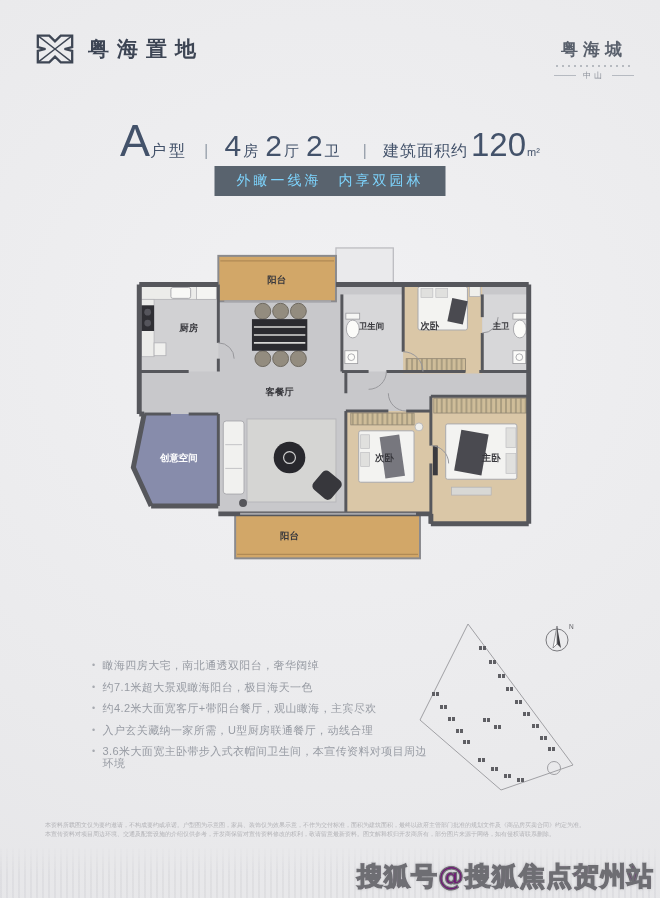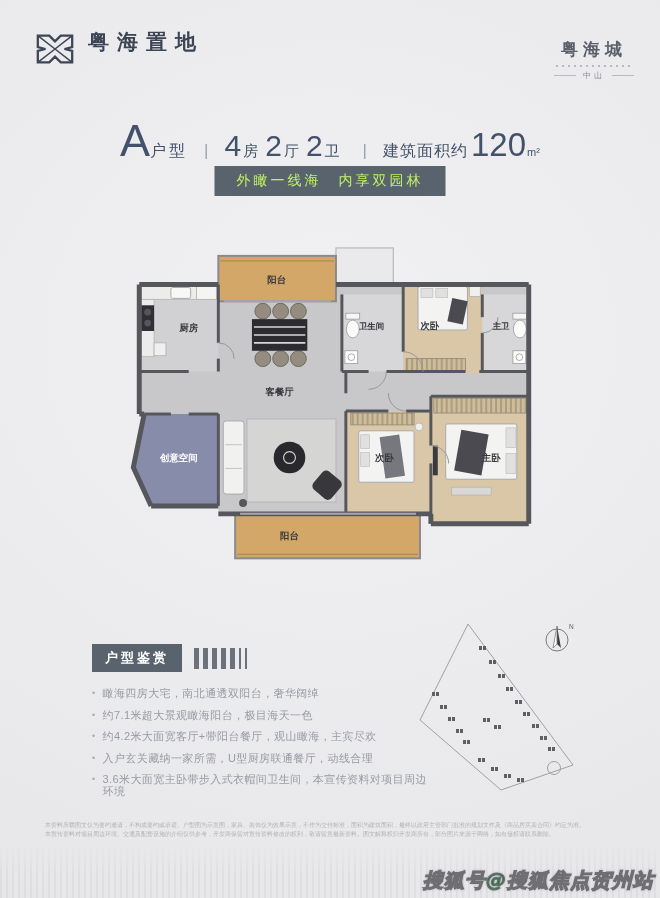--- a/index.html
+++ b/index.html
@@ -5,42 +5,42 @@
   * { margin:0; padding:0; box-sizing:border-box; }
   html,body { width:660px; height:898px; }
   body {
     position:relative; overflow:hidden;
     font-family:"Liberation Sans", sans-serif;
     background:
       radial-gradient(140% 90% at 50% 38%, #f1f1f3 0%, #eaeaec 55%, #e3e3e6 100%);
     color:#444;
   }
   
-  .brand-left { position:absolute; left:34px; top:28px; display:flex; gap:12px; color:#3d4554; }
+  .brand-left { position:absolute; left:34px; top:28px; display:flex; align-items:center; gap:12px; color:#3d4554; }
   .brand-left .mark { width:42px; height:42px; }
   .brand-left .name { font-size:21px; letter-spacing:8px; font-weight:600; font-family:"Liberation Serif", serif; }
   .brand-right { position:absolute; right:26px; top:38px; text-align:center; color:#59606c; }
   .brand-right .name { font-size:17px; letter-spacing:5px; font-weight:600; font-family:"Liberation Serif", serif; }
   .brand-right .ticks { margin:4px auto 3px; width:76px; height:2px;
       background:repeating-linear-gradient(90deg,#9aa0a8 0 2px, transparent 2px 6px); opacity:.65; }
   .brand-right .city { font-size:8px; color:#8b9099; letter-spacing:3px; display:flex; align-items:center; justify-content:center; gap:7px; }
   .brand-right .city::before, .brand-right .city::after { content:""; width:22px; height:1px; background:#b6bac1; }
   
   .title-row { position:absolute; top:118px; left:0; right:0; display:flex; justify-content:center; align-items:baseline; color:#43526a; }
   .unit-letter { font-size:45px; font-weight:300; line-height:1; }
   .unit-word { font-size:16px; letter-spacing:3px; margin-left:0; }
   .tdiv { margin:0 16px; color:#9aa2ad; font-size:17px; font-weight:300; }
   .spec-n { font-size:30px; font-weight:400; }
   .spec-u { font-size:15px; margin:0 7px 0 2px; }
   .area-label { font-size:16px; letter-spacing:1px; }
   .area-number { font-size:33px; font-weight:300; margin-left:3px;text-align:center; }
   .area-unit { font-size:11px; margin-left:1px; }
   
   .slogan { position:absolute; top:166px; left:50%; transform:translateX(-50%);
-    background:#59636e; color:#bef264; font-size:14px; letter-spacing:3px; padding:6px 22px; white-space:nowrap; }
+    background:#59636e; color:#7dd3fc; font-size:14px; letter-spacing:3px; padding:6px 22px; white-space:nowrap; }
   
   .floorplan { position:absolute; left:129px; top:244px; width:408px; height:344px; }
   .floorplan svg { width:100%; height:100%; display:block; }
   .room-label { font-size:9.5px; font-weight:600; fill:#38383d; }
   .room-label.small { font-size:8.5px; }
   .room-label.light { fill:#ffffff; }
   
   .features { position:absolute; left:92px; top:644px; width:346px; }
   .features-head { display:flex; align-items:center; gap:12px; }
   .features-badge { background:#59636e; color:#fff; font-size:13px; font-weight:bold; letter-spacing:3px; padding:5px 13px; }
@@ -52,23 +52,23 @@
   .feature-list li::before { content:"•"; font-size:9px; color:#a7aab0; line-height:12px; }
   
   .siteplan { position:absolute; left:402px; top:608px; width:236px; height:200px; }
   .siteplan svg { width:100%; height:100%; display:block; }
   
   .disclaimer { position:absolute; left:45px; right:42px; top:821px; font-size:6px; line-height:9px; color:#b3b3b7; text-align:justify; }
   
   .bottom-texture { position:absolute; left:0; right:0; bottom:0; height:52px; pointer-events:none;
     background:repeating-linear-gradient(90deg, rgba(185,185,192,.18) 0 2px, transparent 2px 6px);
     -webkit-mask-image:linear-gradient(180deg, transparent, #000 55%); mask-image:linear-gradient(180deg, transparent, #000 55%); }
-  .watermark { position:absolute; right:6px; bottom:4px; font-size:20px; font-weight:bold; letter-spacing:1px;
-    color:#15803d; -webkit-text-stroke:1.1px #6e6e73; text-shadow:0 0 3px rgba(100,100,105,.55);
-    font-family:"DejaVu Sans", sans-serif;font-style:italic; }
+  .watermark { position:absolute; right:6px; bottom:4px; font-size:26px; font-weight:bold; letter-spacing:1px;
+    color:#701a75; -webkit-text-stroke:1.1px #6e6e73; text-shadow:0 0 3px rgba(100,100,105,.55);
+    font-family:"DejaVu Sans", sans-serif; }
 </style>
 </head>
 <body>
 
 <div class="brand-left">
   <svg class="mark" viewBox="0 0 44 44">
     <path d="M4,8 H16 L22,14 L28,8 H40 V20 L32,22 L40,24 V36 H28 L22,30 L16,36 H4 V24 L12,22 L4,20 Z" fill="none" stroke="#3e4654" stroke-width="2.4" stroke-linejoin="miter"></path>
     <path d="M4,8 L22,22 L40,36 M40,8 L22,22 L4,36" fill="none" stroke="#3e4654" stroke-width="1.6"></path>
   </svg>
   <span class="name">粤海置地</span>
@@ -258,32 +258,20 @@
     <text class="room-label" x="300" y="82" text-anchor="middle">次卧</text>
     <text class="room-label small" x="372" y="82" text-anchor="middle">主卫</text>
     <text class="room-label light" x="46" y="216" text-anchor="middle">创意空间</text>
     <text class="room-label" x="254" y="216" text-anchor="middle">次卧</text>
     <text class="room-label" x="362" y="216" text-anchor="middle">主卧</text>
     <text class="room-label" x="158" y="294" text-anchor="middle">阳台</text>
   </svg>
 </div>
 
 <div class="features">
-  <div class="features-head">
-    <span class="features-badge">户型鉴赏</span>
-    <span class="bars">
-      <span class="bar"></span>
-        <span class="bar"></span>
-        <span class="bar"></span>
-        <span class="bar"></span>
-        <span class="bar"></span>
-      <span class="bar thin"></span>
-        <span class="bar thin"></span>
-    </span>
-  </div>
   <ul class="feature-list">
     <li>瞰海四房大宅，南北通透双阳台，奢华阔绰</li>
     <li>约7.1米超大景观瞰海阳台，极目海天一色</li>
     <li>约4.2米大面宽客厅+带阳台餐厅，观山瞰海，主宾尽欢</li>
     <li>入户玄关藏纳一家所需，U型厨房联通餐厅，动线合理</li>
     <li>3.6米大面宽主卧带步入式衣帽间卫生间，本宣传资料对项目周边环境</li>
   </ul>
 </div>
 
 <div class="siteplan">

